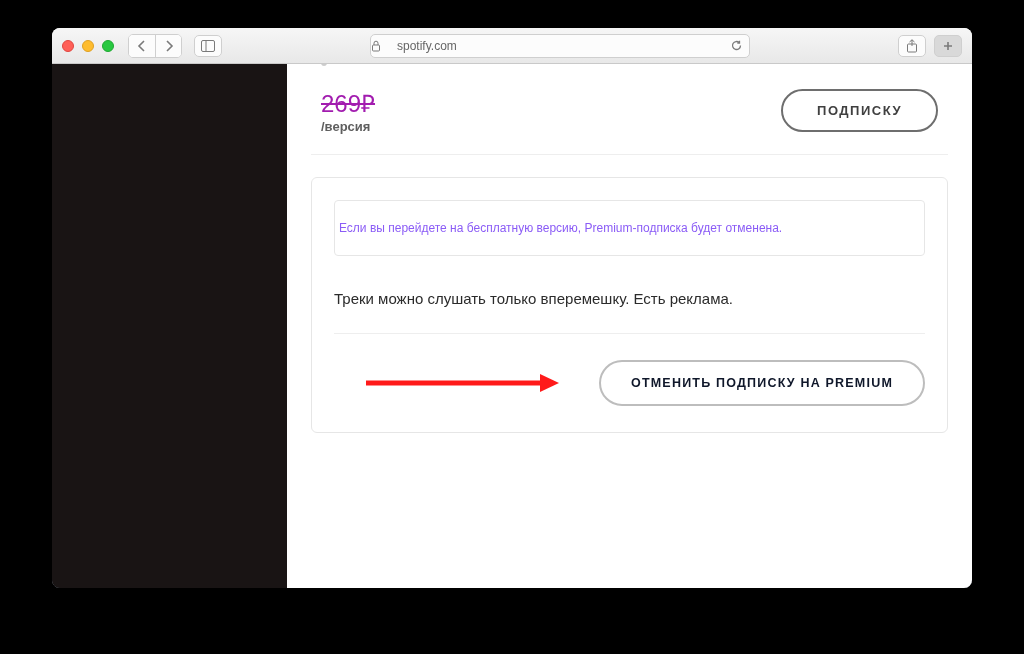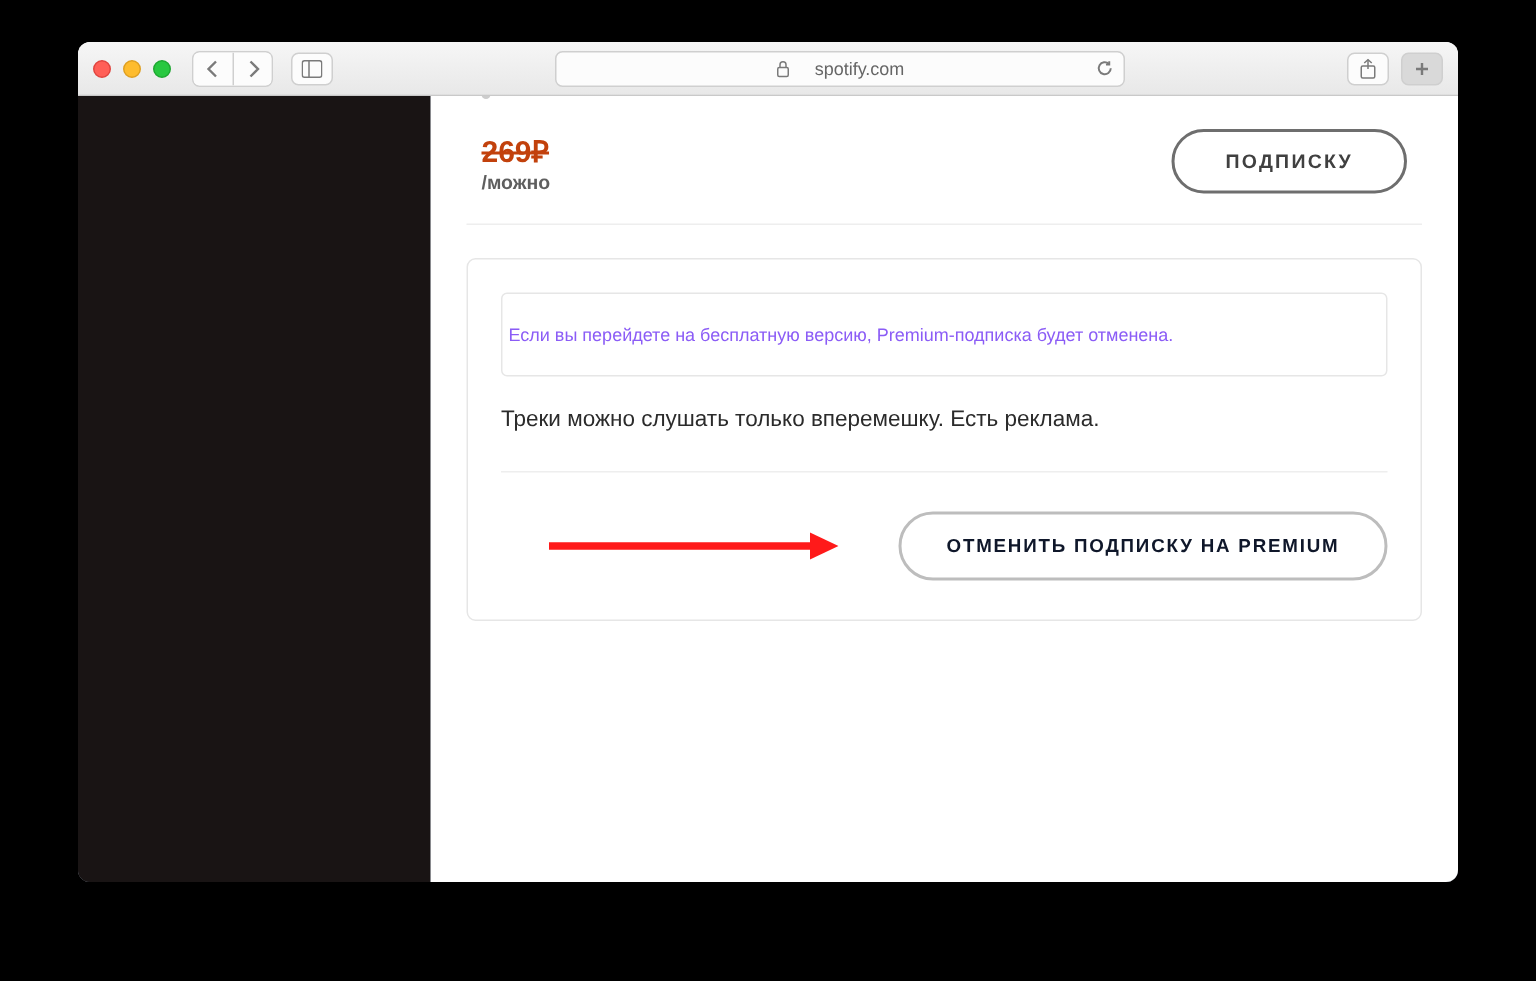--- a/index.html
+++ b/index.html
@@ -57,21 +57,21 @@
     }
     .nav-b + .nav-b { border-left: 1px solid #cfcfcf; }
     .sidebar-toggle {
       width: 28px; height: 22px; border: 1px solid #cfcfcf; border-radius: 5px;
       display: flex; align-items: center; justify-content: center; color: #7a7a7a;
       margin-left: 4px; background: #fcfcfc;
     }
     .addr {
       flex: 1; margin: 0 140px 0 140px; height: 24px; background: #fcfcfc;
       border: 1px solid #cfcfcf; border-radius: 5px; display: flex; align-items: center;
-      justify-content: center; gap: 16px; color: #666; font-size: 12px;
+      justify-content: flex-start; gap: 16px; color: #666; font-size: 12px;
       position: relative;
     }
     .addr .lock { color: #7a7a7a; display: inline-flex; }
     .addr .reload { position: absolute; right: 6px; color: #7a7a7a; display: inline-flex; }
     .right-controls { display: flex; gap: 8px; align-items: center; }
     .share-btn, .tabs-btn {
       width: 28px; height: 22px; border: 1px solid #cfcfcf; border-radius: 5px;
       display: flex; align-items: center; justify-content: center; color: #7a7a7a; background: #fcfcfc;
     }
     .tabs-btn { background: #d9d9d9; }
@@ -80,21 +80,21 @@
       flex: 1; display: flex; overflow: hidden; background: #0e1726;
     }
     .left-col { width: 235px; background: #191414; }
     .right-col { flex: 1; background: #fff; padding: 0 24px 24px 24px; overflow: hidden; position: relative; }
 
     .price-row {
       display: flex; justify-content: space-between; align-items: center;
       padding: 14px 10px 20px 10px;
       border-bottom: 1px solid #eee;
     }
-    .price-strike { text-decoration: line-through; font-weight: 700; font-size: 20px; color: #c2410c; }
+    .price-strike { text-decoration: line-through; font-weight: 400; font-size: 24px; color: #a21caf; }
     .price-sub { font-size: 13px; color: #5f5f5f; font-weight: 600; }
     .choose-btn {
       border: 2px solid #6e6e6e; border-radius: 999px; padding: 12px 34px;
       font-weight: 700; letter-spacing: 1.5px; font-size: 13px; color: #404040;
       background: #fff; cursor: pointer;
     }
 
     .plan-card {
       margin-top: 22px; border: 1px solid #e6e6e6; border-radius: 6px; overflow: hidden;
       background: #fff;
@@ -102,21 +102,21 @@
     .plan-header {
       background: linear-gradient(115deg, #b521c4 0%, #9b1bbb 50%, #8818b0 100%);
       color: #fff; padding: 50px 28px 36px 28px;
     }
     .plan-title { font-size: 28px; font-weight: 800; }
     .plan-body { padding: 22px 22px 26px 22px; }
     .note-box {
       border: 1px solid #e6e6e6; border-radius: 4px; padding: 18px 4px;
       color: #8b5cf6; font-size: 12px; line-height: 1.5;
     }
-    .plan-desc { margin-top: 20px; font-size: 15px; color: #2b2b2b; }
+    .plan-desc { margin-top: 34px; font-size: 15px; color: #2b2b2b; }
     .divider { border-top: 1px solid #eee; margin: 26px 0 26px 0; }
     .cancel-row { display: flex; justify-content: flex-end; align-items: center; position: relative; }
     .cancel-btn {
       border: 2px solid #bdbdbd; border-radius: 999px; padding: 14px 30px;
       font-weight: 700; letter-spacing: 1.2px; font-size: 12.5px; color: #0f172a;
       background: #fff; cursor: pointer;
     }
     .arrow {
       position: absolute; left: 30px; top: 50%; transform: translateY(-50%);
     }
@@ -188,21 +188,21 @@
     <div class="left-col"></div>
     <div class="right-col">
 
       <div class="feat-cut">
         <span class="feat-dot"></span>
       </div>
 
       <div class="price-row">
         <div>
           <div class="price-strike">269₽</div>
-          <div class="price-sub">/можно</div>
+          <div class="price-sub">/версия</div>
         </div>
         <button class="choose-btn">ПОДПИСКУ</button>
       </div>
 
       <div class="plan-card">
         <div class="plan-body">
           <div class="note-box">Если вы перейдете на бесплатную версию, Premium-подписка будет отменена.</div>
           <div class="plan-desc">Треки можно слушать только вперемешку. Есть реклама.</div>
           <div class="divider"></div>
           <div class="cancel-row">

